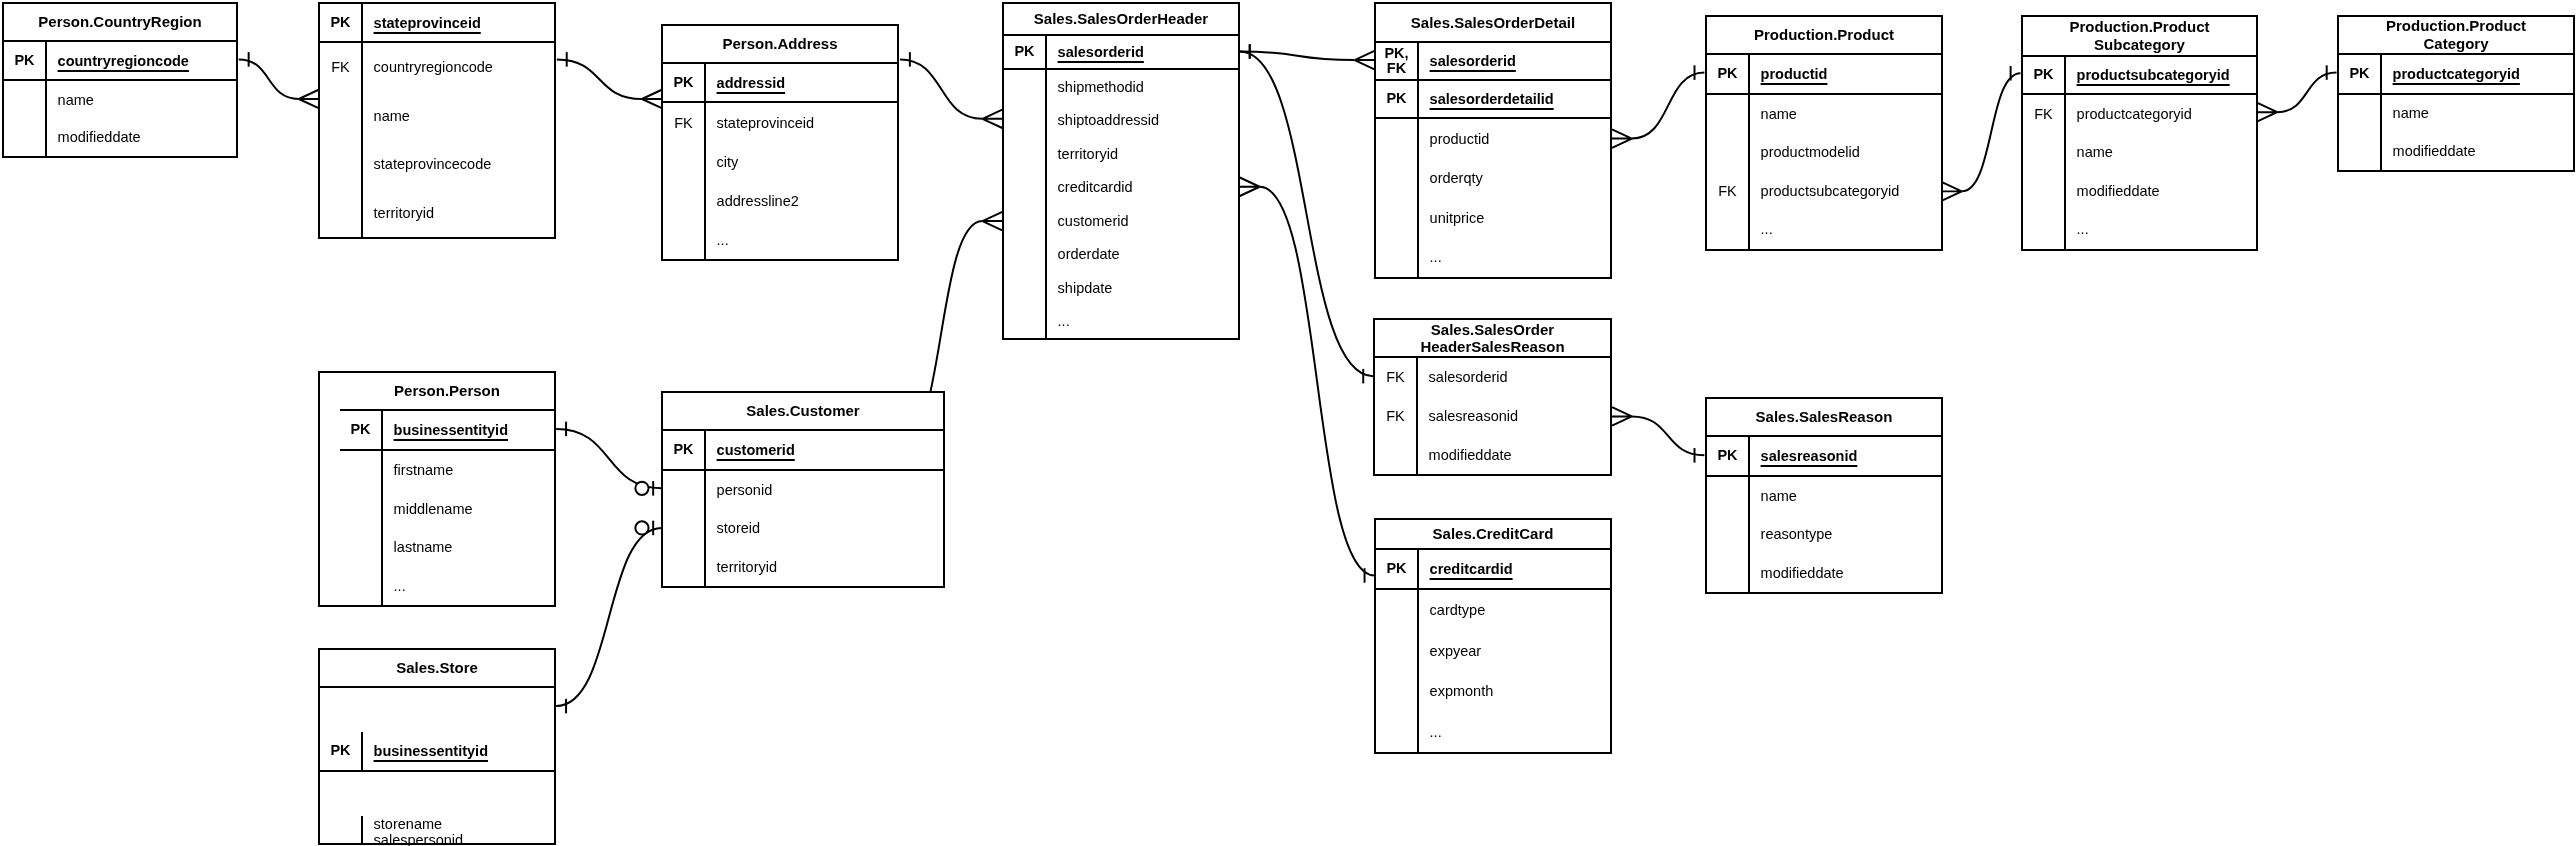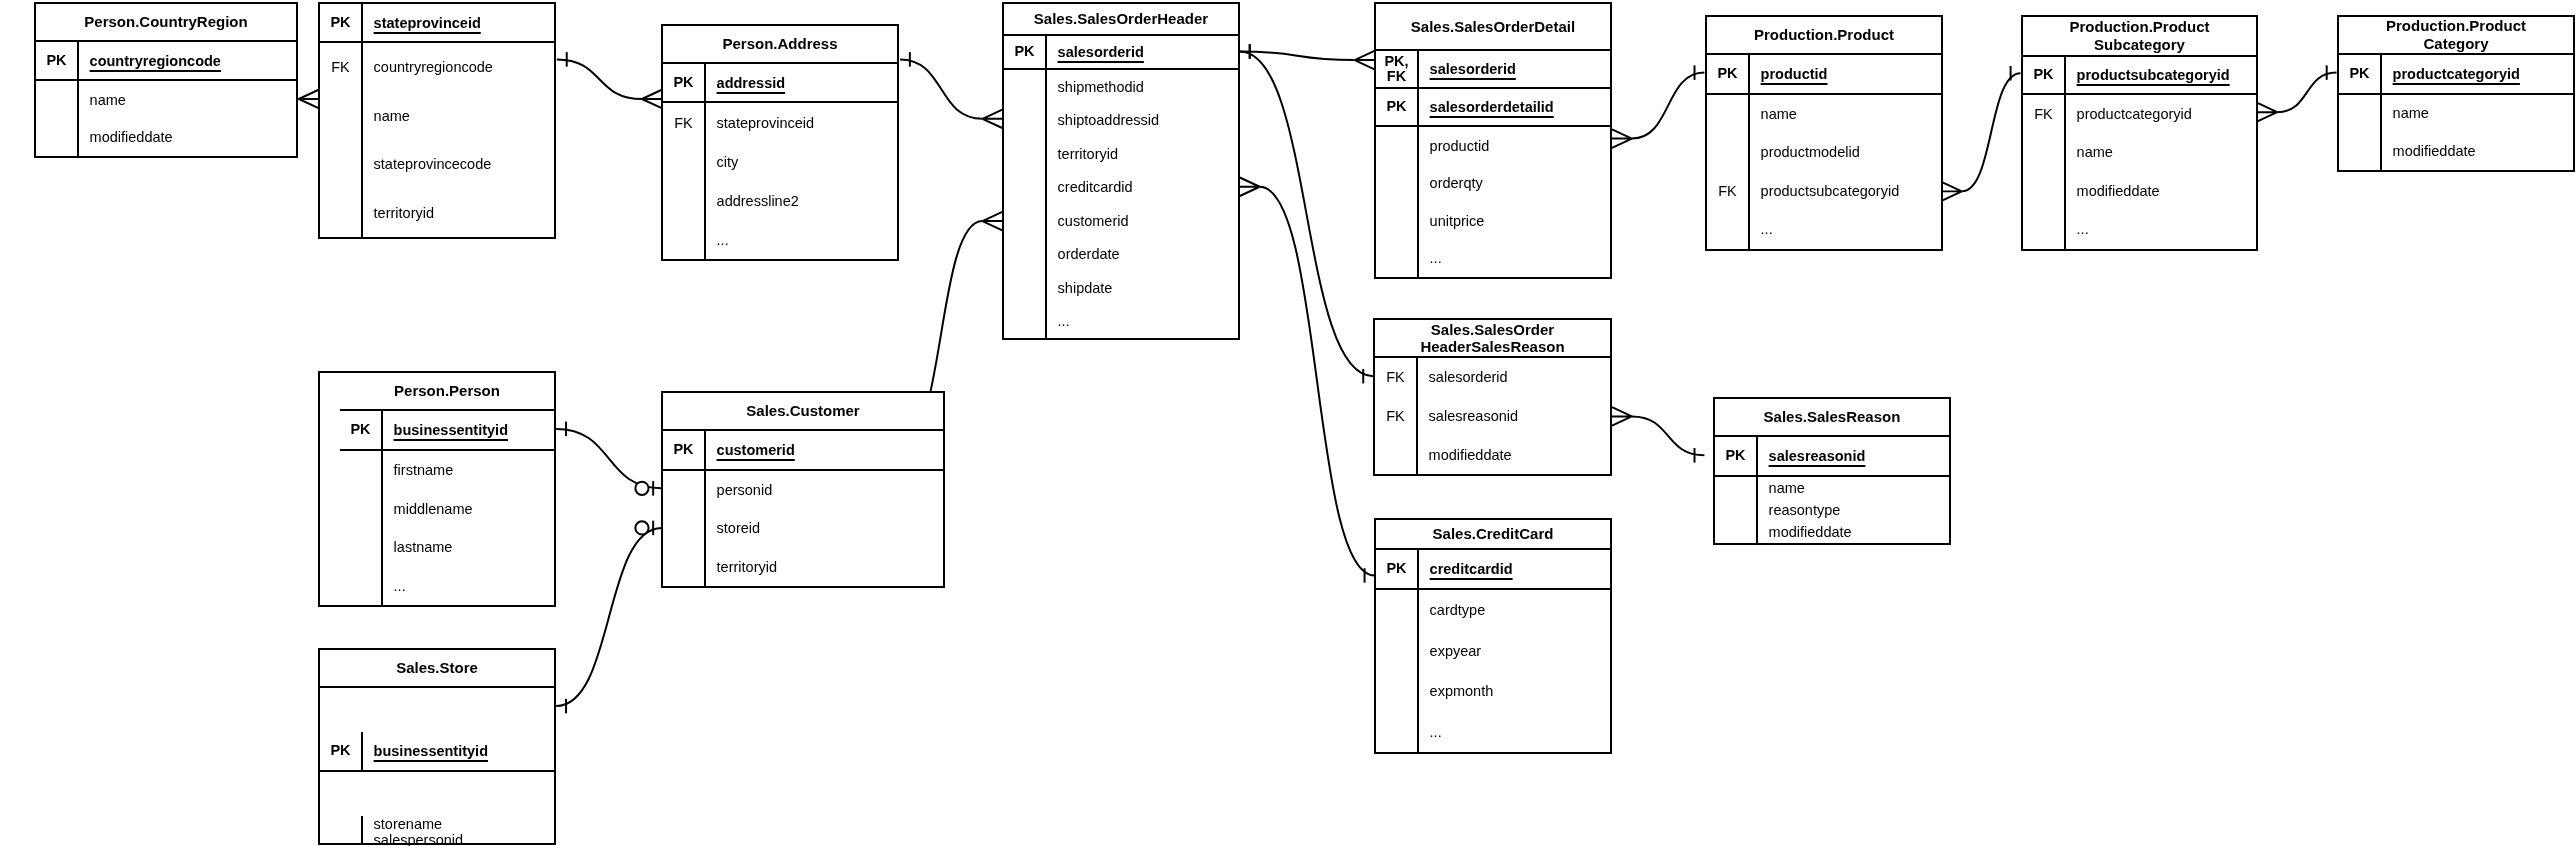--- a/index.html
+++ b/index.html
@@ -91,21 +91,21 @@
         <path d="M 3450 170 C 3499.5 170, 3490.5 110, 3540 110"></path>
         <path d="M 3450 170 L 3420 156 M 3450 170 L 3420 170 M 3450 170 L 3420 184"></path>
         <path d="M 3525 99 L 3525 121"></path>
       </g>
       <g fill="none" stroke="#000000" stroke-width="3">
         <path d="M 2472 631 C 2532.5 631, 2521.5 690, 2582 690"></path>
         <path d="M 2472 631 L 2442 617 M 2472 631 L 2442 631 M 2472 631 L 2442 645"></path>
         <path d="M 2567 679 L 2567 701"></path>
       </g>
     </svg>
-<div class="tbl" style="left: 2px; top: 2px; width: 264px; height: 156px; margin-left: 32px;">
+<div class="tbl" style="left: 2px; top: 2px; width: 236px; height: 156px;">
       <div class="tbl-title" style="height: 38px;">Person.CountryRegion</div>
       <div class="keyrow" style="height: 39px;">
         <div class="badge-cell badge-bold">PK</div>
         <div class="field-cell pk-field">countryregioncode</div>
       </div>
       <div class="bodysec">
         <div class="body-badges">
           <div class=""></div>
           <div class=""></div>
         </div>
@@ -179,21 +179,21 @@
           <div class="">territoryid</div>
           <div class="">creditcardid</div>
           <div class="">customerid</div>
           <div class="">orderdate</div>
           <div class="">shipdate</div>
           <div class="">...</div>
         </div>
       </div>
     </div>
     <div class="tbl" style="left: 1374px; top: 2px; width: 238px; height: 277px;">
-      <div class="tbl-title" style="height: 47px;">Sales.SalesOrderDetail</div>
+      <div class="tbl-title" style="height: 39px;">Sales.SalesOrderDetail</div>
       <div class="keyrow" style="height: 38px; justify-content: center;">
         <div class="badge-cell badge-bold">PK,
 FK</div>
         <div class="field-cell pk-field">salesorderid</div>
       </div>
       <div class="keyrow" style="height: 38px;">
         <div class="badge-cell badge-bold">PK</div>
         <div class="field-cell pk-field">salesorderdetailid</div>
       </div>
       <div class="bodysec">
@@ -340,21 +340,21 @@
           <div class="">FK</div>
           <div class=""></div>
         </div>
         <div class="body-fields">
           <div class="">salesorderid</div>
           <div class="">salesreasonid</div>
           <div class="">modifieddate</div>
         </div>
       </div>
     </div>
-    <div class="tbl" style="left: 1705px; top: 397px; width: 238px; height: 148px; margin-left: 8px;">
+    <div class="tbl" style="left: 1705px; top: 397px; width: 238px; height: 197px;">
       <div class="tbl-title" style="height: 38px;">Sales.SalesReason</div>
       <div class="keyrow" style="height: 40px;">
         <div class="badge-cell badge-bold">PK</div>
         <div class="field-cell pk-field">salesreasonid</div>
       </div>
       <div class="bodysec">
         <div class="body-badges">
           <div class=""></div>
           <div class=""></div>
           <div class=""></div>

